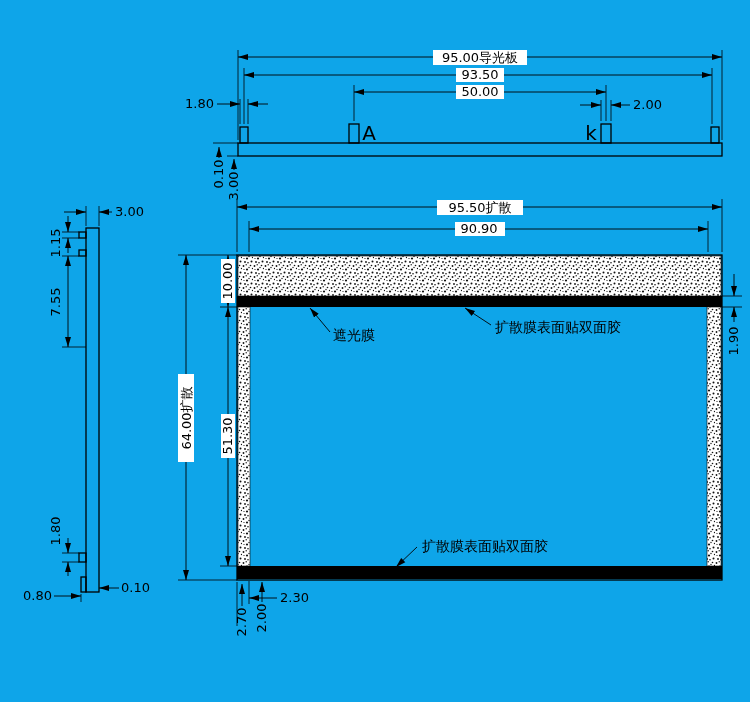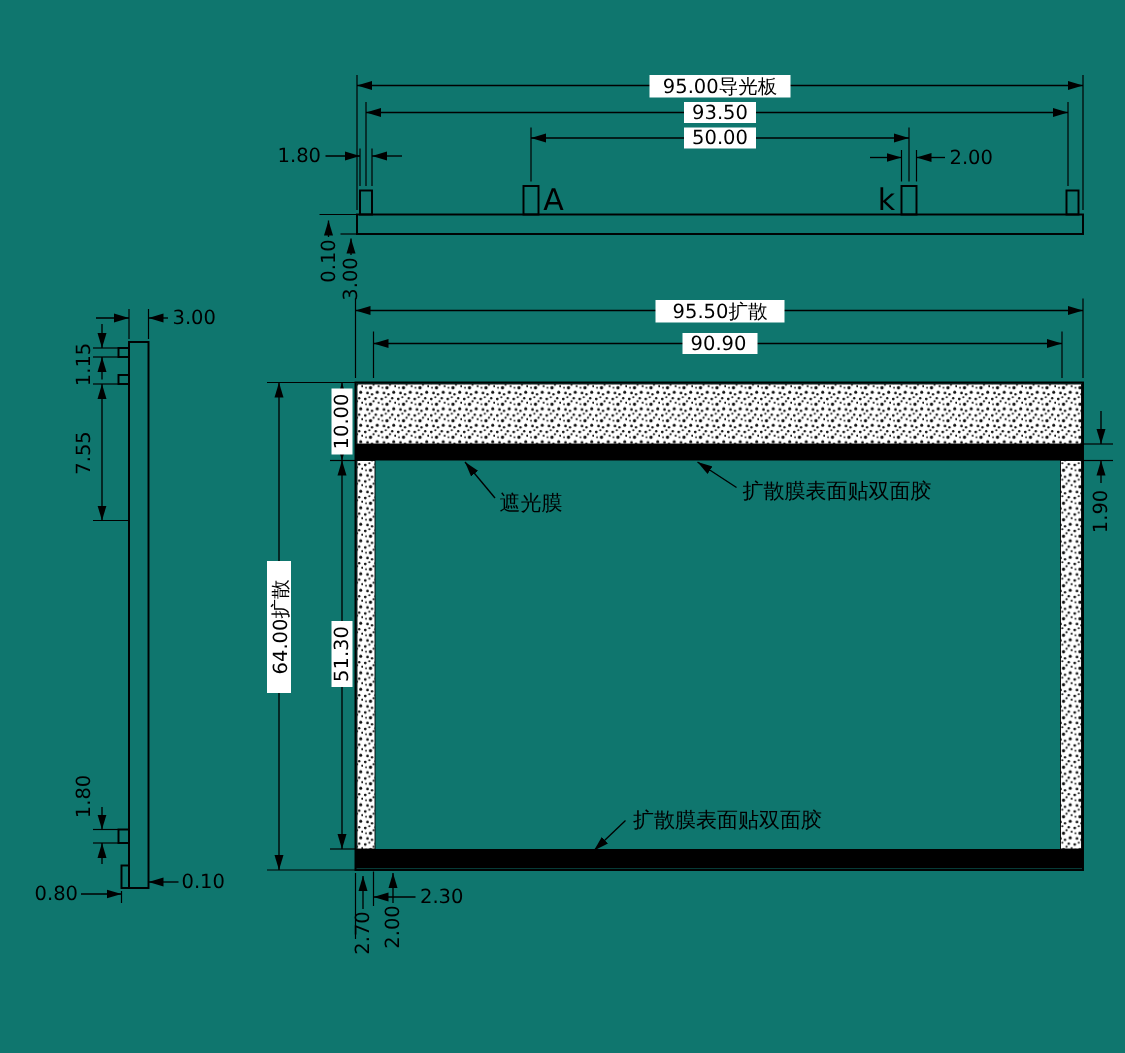--- a/index.html
+++ b/index.html
@@ -1,17 +1,17 @@
 <!DOCTYPE html>
 <html><head>
 <meta charset="utf-8">
 <style>
   html,body{margin:0;padding:0;background:#ffffff;}
   .canvas{
-    position:relative;width:750px;height:702px;background:#0f766e;
+    position:relative;width:750px;height:702px;background:#0ea5e9;
     font-family:"DejaVu Sans", sans-serif;
   }
   svg{display:block;}
   svg line, svg rect.outline, svg path.ldr{stroke:#000;fill:none;}
   .thick{stroke-width:1.3;}
   .dimline{stroke-width:0.9;}
   .extline{stroke-width:0.8;}
   .dimtext{font-size:13px;fill:#000;}
   .cjktext{font-size:14px;fill:#000;}
   .bigtext{font-size:20px;fill:#000;}

